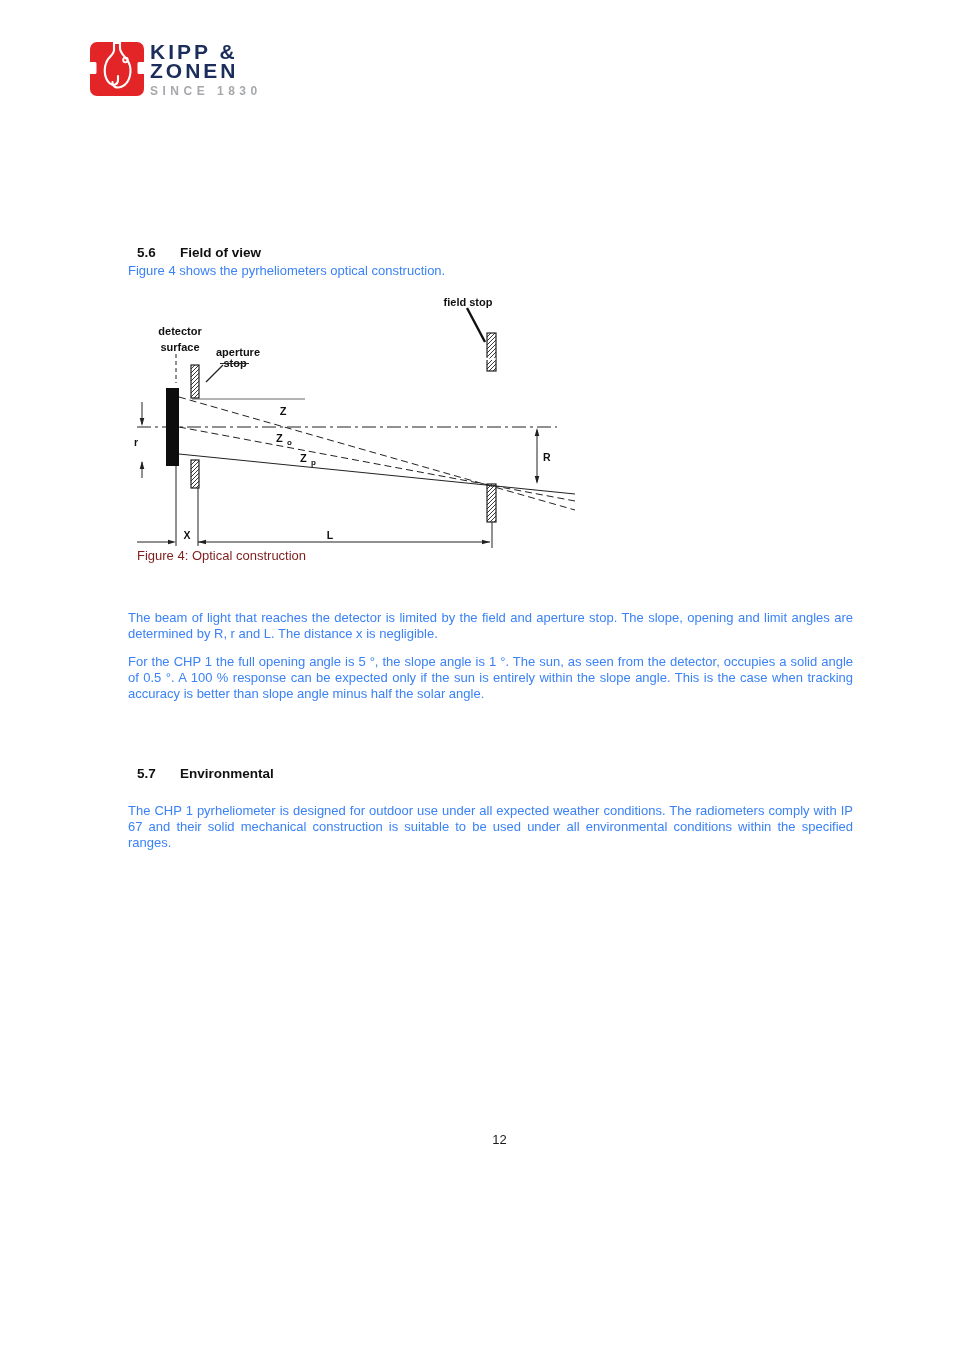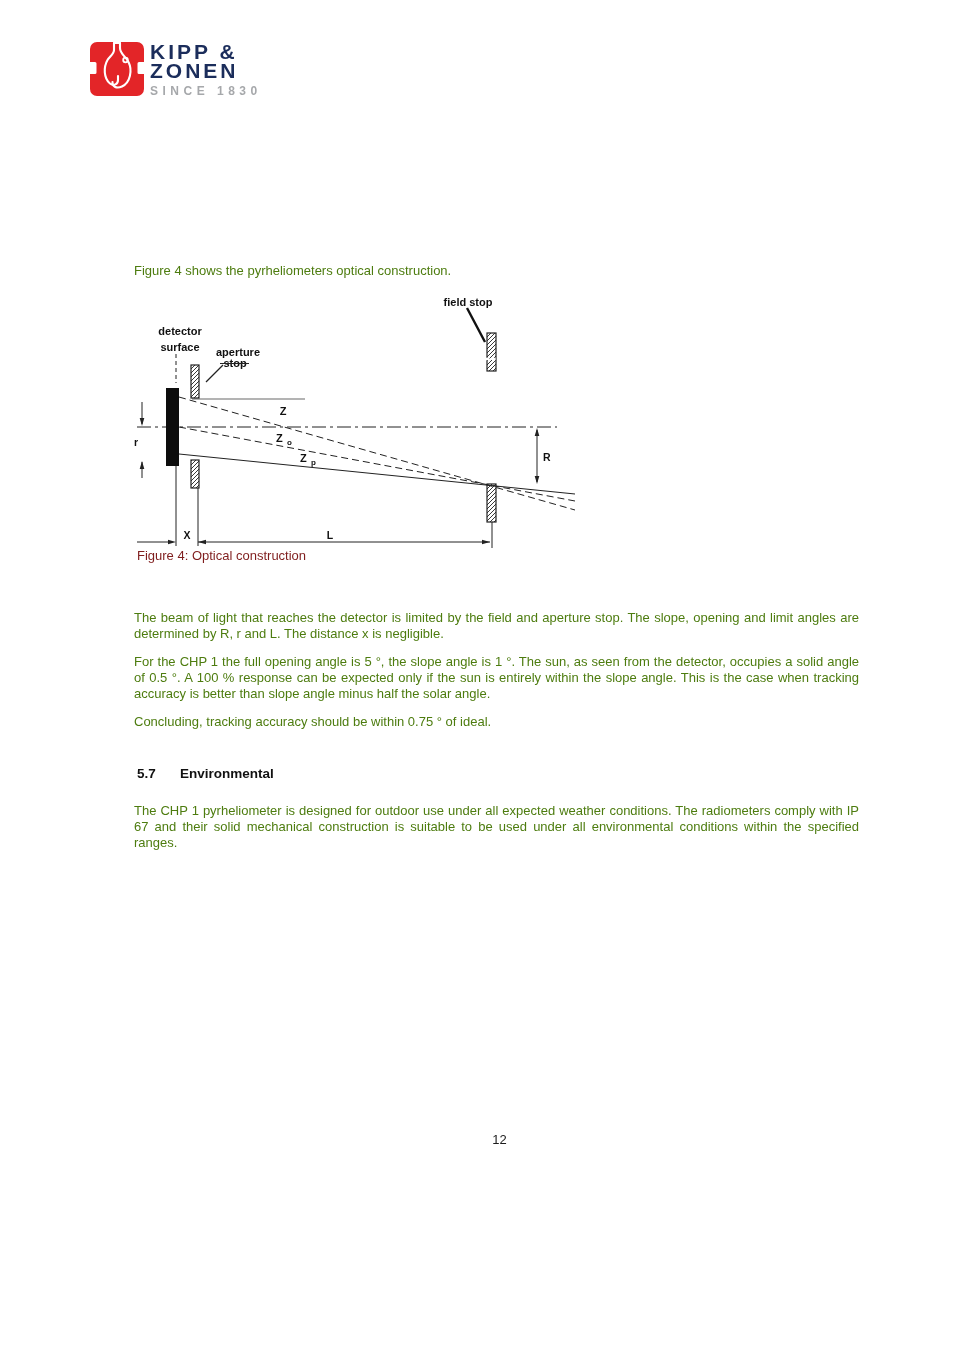--- a/index.html
+++ b/index.html
@@ -10,21 +10,21 @@
   }
   
   .logo { position:absolute; left:88px; top:40px; display:flex; align-items:flex-start; }
   .logo-icon { width:58px; height:58px; display:block; }
   .logo-text { margin-left:4px; padding-top:2px; }
   .logo-line { font-weight:bold; font-size:21px; line-height:19px; letter-spacing:3px; color:#1b2d5b; }
   .logo-tagline { margin-top:4px; font-weight:bold; font-size:12px; letter-spacing:4.5px; color:#a6a8ab; }
   
   .section-heading { position:absolute; left:137px; width:725px; display:flex; font-weight:bold; font-size:13.5px; line-height:16px; color:#111; }
   .section-number { width:43px; flex:0 0 43px; }
-  .body-text { position:absolute; left:134px; width:725px; font-size:13px; line-height:16px; text-align:justify; text-align-last:left; color:#4d7c0f; }
+  .body-text { position:absolute; left:128px; width:725px; font-size:13px; line-height:16px; text-align:justify; text-align-last:left; color:#3b82f6; }
   .single-line { text-align:left; }
   .figure-caption { position:absolute; left:137px; width:500px; font-size:13px; line-height:16px; color:#7f1d1d; }
   .page-number { position:absolute; left:137px; top:1132px; width:725px; text-align:center; font-size:13px; color:#1c1c1c; }
   
   .figure-svg { position:absolute; left:130px; top:290px; }
   .fig-label { font-family:"Liberation Sans", sans-serif; font-weight:bold; font-size:11px; fill:#111; }
   .fig-label-sm { font-family:"Liberation Sans", sans-serif; font-weight:bold; font-size:8px; fill:#111; }
   .fig-dim { font-family:"Liberation Sans", sans-serif; font-weight:bold; font-size:10.5px; fill:#111; }
 </style>
 </head>
@@ -42,20 +42,24 @@
         <path d="M26,3 H32"></path>
       </g>
     </svg>
     <div class="logo-text">
       <div class="logo-line">KIPP &amp;</div>
       <div class="logo-line">ZONEN</div>
       <div class="logo-tagline">SINCE 1830</div>
     </div>
   </div>
 
+  <div class="section-heading" style="top:245px;">
+    <span class="section-number">5.6</span>
+    <span class="section-title">Field of view</span>
+  </div>
 
   <div class="body-text single-line" style="top:263px;">Figure 4 shows the pyrheliometers optical construction.</div>
 
   <svg class="figure-svg" width="450" height="258" viewBox="0 0 450 258">
     <defs>
       <pattern id="hatch" patternUnits="userSpaceOnUse" width="4" height="4">
         <path d="M0,4 L4,0" stroke="#222" stroke-width="0.9"></path>
       </pattern>
     </defs>
 
@@ -112,21 +116,20 @@
     <text class="fig-dim" x="6" y="156" text-anchor="middle">r</text>
     <text class="fig-dim" x="413" y="171">R</text>
     <text class="fig-dim" x="57" y="249" text-anchor="middle">X</text>
     <text class="fig-dim" x="200" y="249" text-anchor="middle">L</text>
   </svg>
 
   <div class="figure-caption" style="top:548px;">Figure 4: Optical construction</div>
 
   <div class="body-text" style="top:610px;">The beam of light that reaches the detector is limited by the field and aperture stop. The slope, opening and limit angles are determined by R, r and L. The distance x is negligible.</div>
   <div class="body-text" style="top:654px;">For the CHP 1 the full opening angle is 5 °, the slope angle is 1 °. The sun, as seen from the detector, occupies a solid angle of 0.5 °. A 100 % response can be expected only if the sun is entirely within the slope angle. This is the case when tracking accuracy is better than slope angle minus half the solar angle.</div>
-  <div class="body-text single-line" style="top:714px;">Concluding, tracking accuracy should be within 0.75 ° of ideal.</div>
 
   <div class="section-heading" style="top:766px;">
     <span class="section-number">5.7</span>
     <span class="section-title">Environmental</span>
   </div>
 
   <div class="body-text" style="top:803px;">The CHP 1 pyrheliometer is designed for outdoor use under all expected weather conditions. The radiometers comply with IP 67 and their solid mechanical construction is suitable to be used under all environmental conditions within the specified ranges.</div>
 
   <div class="page-number">12</div>
 

